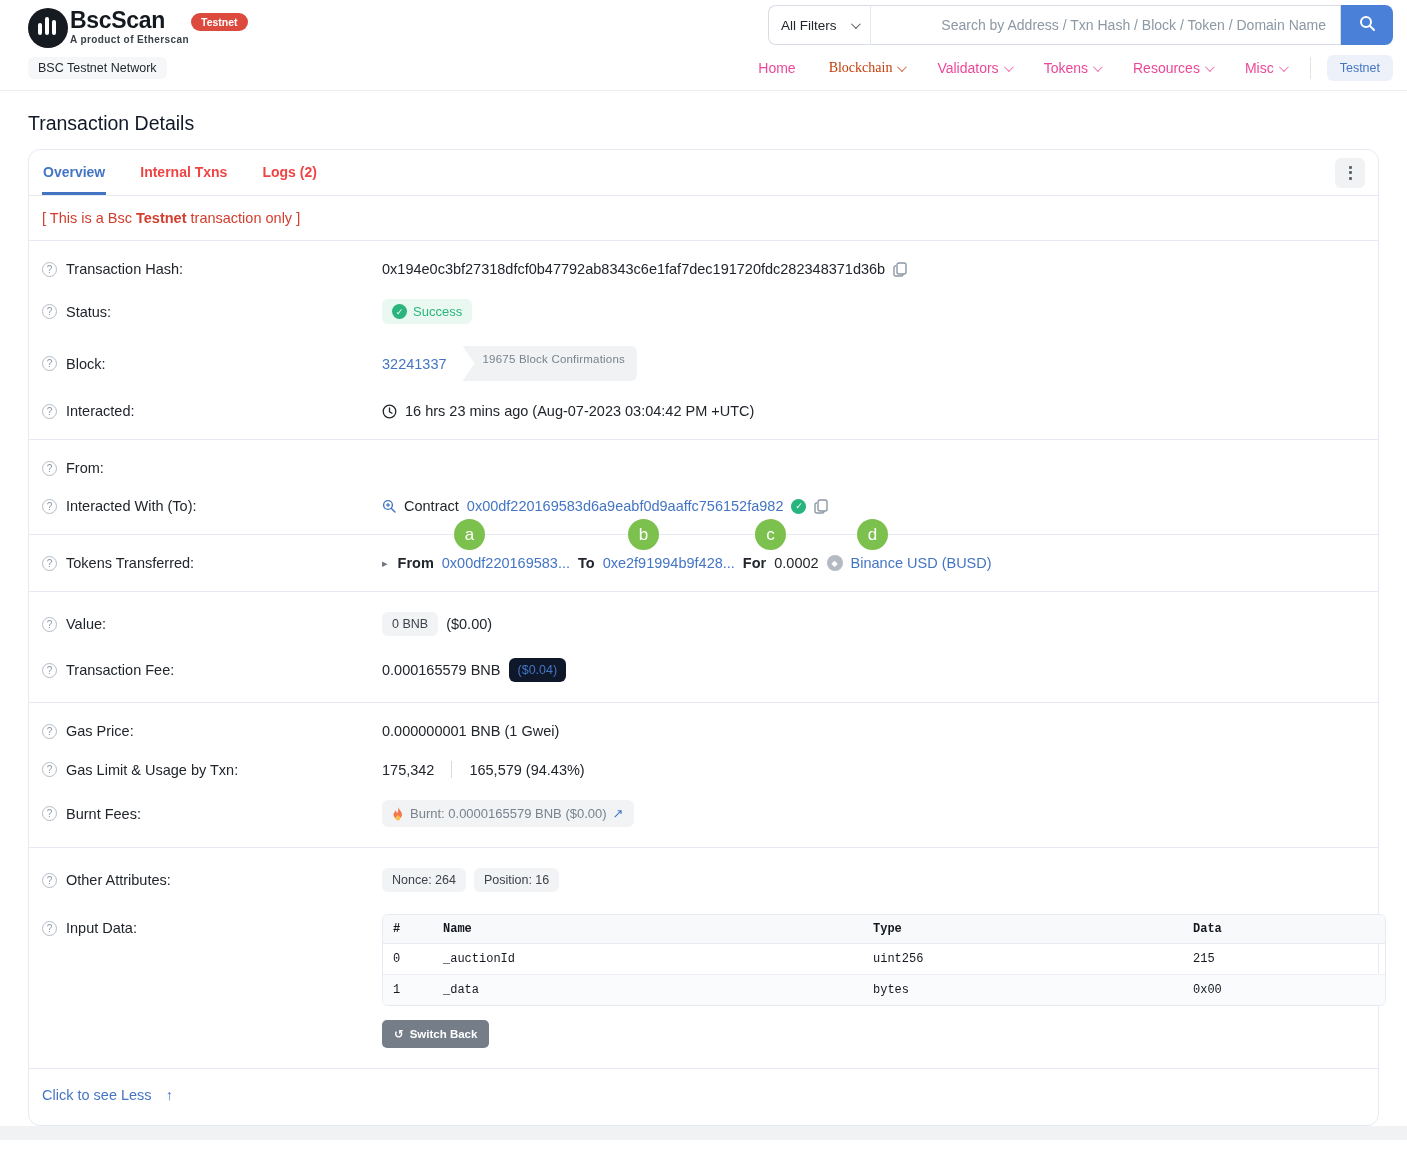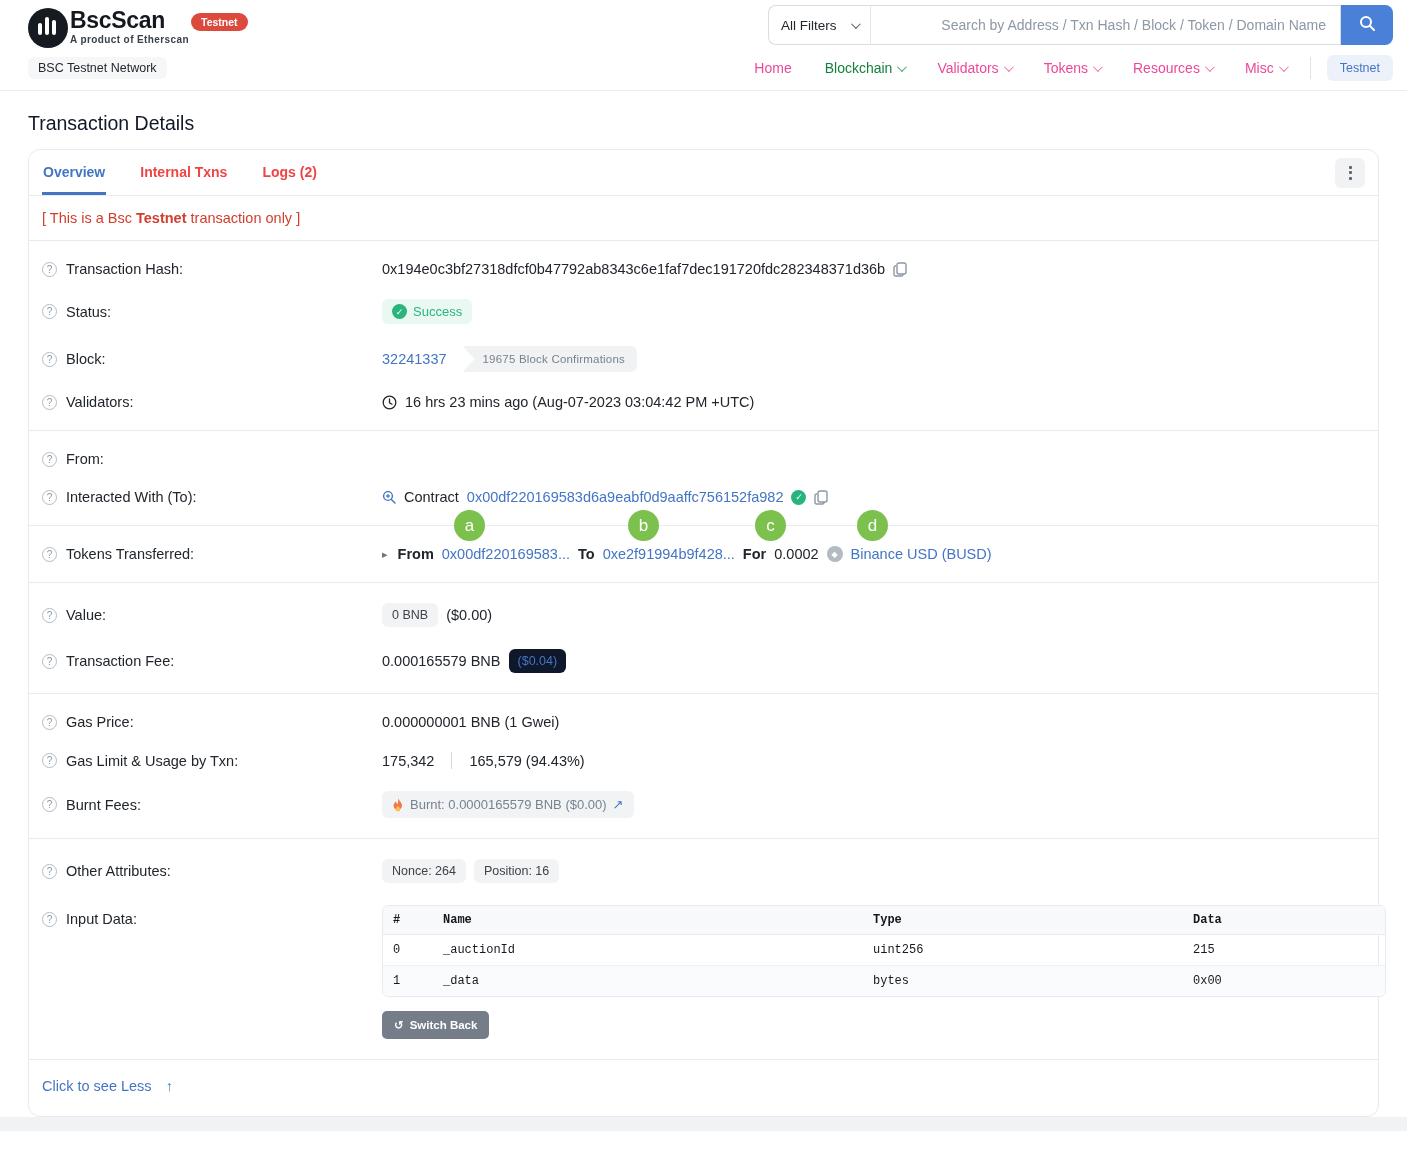--- a/index.html
+++ b/index.html
@@ -21,21 +21,21 @@
 
   .searchbar { position:absolute; right:14px; top:5px; display:flex; height:40px; width:625px; }
   .filters-box { display:flex; align-items:center; gap:14px; padding:0 12px; border:1px solid #d7dce5; border-right:none; border-radius:8px 0 0 8px; font-size:13.5px; color:#21262c; background:#fff; cursor:pointer; }
   .search-input { flex:1; border:1px solid #d7dce5; border-left:1px solid #e3e7ee; padding:0 14px; font-size:14px; color:#21262c; outline:none; font-family:inherit;text-align:right; }
   .search-input::placeholder { color:#8c98a4; }
   .search-btn { width:52px; background:#4a80d8; border:none; border-radius:0 8px 8px 0; cursor:pointer; display:flex; align-items:center; justify-content:center; }
 
   .nav { position:absolute; right:14px; top:55px; display:flex; align-items:center; font-size:14px; }
   .nav-item { display:flex; align-items:center; gap:5px; color:#ec4899; cursor:pointer; margin-left:33px; }
   .nav-item:first-child { margin-left:0; }
-  .nav-item.active { color:#15803d; }
+  .nav-item.active { color:#c2410c;font-family:Liberation Serif, serif; }
   .chev { width:7px; height:7px; border-right:1.5px solid currentColor; border-bottom:1.5px solid currentColor; transform:rotate(45deg) translateY(-2px); opacity:.75; }
   .nav-divider { width:1px; height:22px; background:#e0e4ea; margin:0 16px 0 24px; }
   .nav-testnet { background:#edf2fa; color:#4475c4; font-size:12.5px; border-radius:6px; padding:6px 13px; cursor:pointer; }
 
   
   .page-title { margin:21px 0 14px 28px; font-size:19.5px; font-weight:500; color:#111827; }
   .card { margin:0 28px; border:1px solid #e7eaf3; border-radius:12px; background:#fff; }
 
   .tabbar { display:flex; align-items:center; padding:0 13px; border-bottom:1px solid #e7eaf3; }
   .tab { font-size:14px; font-weight:600; color:#ef4444; padding:14px 1px 12px; margin-right:33px; border-bottom:3px solid transparent; cursor:pointer; }
@@ -52,21 +52,21 @@
   .row.top { align-items:flex-start; }
   .lbl { flex:0 0 340px; display:flex; align-items:center; gap:9px; color:#21262c; }
   .val { flex:1; display:flex; align-items:center; gap:8px; flex-wrap:wrap; color:#21262c; }
   .qicon { width:15px; height:15px; flex:0 0 15px; border:1px solid #b3bcc6; border-radius:50%; color:#8c98a4; font-size:10px; display:flex; align-items:center; justify-content:center; cursor:pointer; }
   a.link, .link { color:#4475c4; text-decoration:none; cursor:pointer; }
   .copy-icon { cursor:pointer; color:#8c98a4; display:inline-flex; }
   .copy-icon svg { display:block; }
 
   .badge-success { display:inline-flex; align-items:center; gap:6px; background:#e9f8f1; color:#2bb57d; font-size:13px; border-radius:6px; padding:5px 10px; }
   .ck { width:15px; height:15px; border-radius:50%; background:#2bb57d; color:#fff; font-size:9px; display:inline-flex; align-items:center; justify-content:center; }
-  .badge-confirm { background:#f1f2f3; color:#77838f; font-size:11.5px; padding:7px 12px 7px 20px; margin-left:8px; clip-path:polygon(0 0,100% 0,100% 100%,0 100%,12px 50%); border-radius:0 6px 6px 0; letter-spacing:.2px; }
+  .badge-confirm { background:#f1f2f3; color:#77838f; font-size:11.5px; padding:7px 12px 16px 20px; margin-left:8px; clip-path:polygon(0 0,100% 0,100% 100%,0 100%,12px 50%); border-radius:0 6px 6px 0; letter-spacing:.2px; }
   .badge-gray { background:#f2f3f5; color:#3c434b; font-size:12.5px; border-radius:6px; padding:5px 10px; }
   .badge-blue { background:#0f172a; color:#4475c4; font-size:12.5px; border-radius:6px; padding:5px 9px; }
   .badge-burnt { display:inline-flex; align-items:flex-end; gap:6px; background:#f2f3f5; color:#77838f; font-size:13px; border-radius:6px; padding:6px 10px; }
   .ext { color:#4475c4; font-size:13px; }
 
   .clock-icon, .mag-icon { display:inline-flex; color:#21262c; }
   .mag-icon { color:#4475c4; }
   .vcheck { width:15px; height:15px; border-radius:50%; background:#27b47e; color:#fff; font-size:9px; display:inline-flex; align-items:center; justify-content:center; }
   .tri { color:#6c757d; font-size:11px; margin-right:2px; }
   .coin { width:16px; height:16px; border-radius:50%; background:#b3bac2; color:#fff; font-size:8px; display:inline-flex; align-items:center; justify-content:center; }
@@ -206,21 +206,21 @@
           <span>Block:</span>
         </div>
       <div class="val">
         <a class="link">32241337</a>
         <span class="badge-confirm">19675 Block Confirmations</span>
       </div>
     </div>
     <div class="row">
       <div class="lbl">
           <span class="qicon">?</span>
-          <span>Validators:</span>
+          <span>Interacted:</span>
         </div>
       <div class="val">
         <span class="clock-icon">
             <svg width="15" height="15" viewBox="0 0 15 15">
               <circle cx="7.5" cy="7.5" r="6.3" fill="none" stroke="#21262c" stroke-width="1.3"></circle>
               <path d="M7.5 4 V7.8 L10 9.2" fill="none" stroke="#21262c" stroke-width="1.3" stroke-linecap="round"></path>
             </svg>
           </span>
         <span>16 hrs 23 mins ago (Aug-07-2023 03:04:42 PM +UTC)</span>
       </div>

